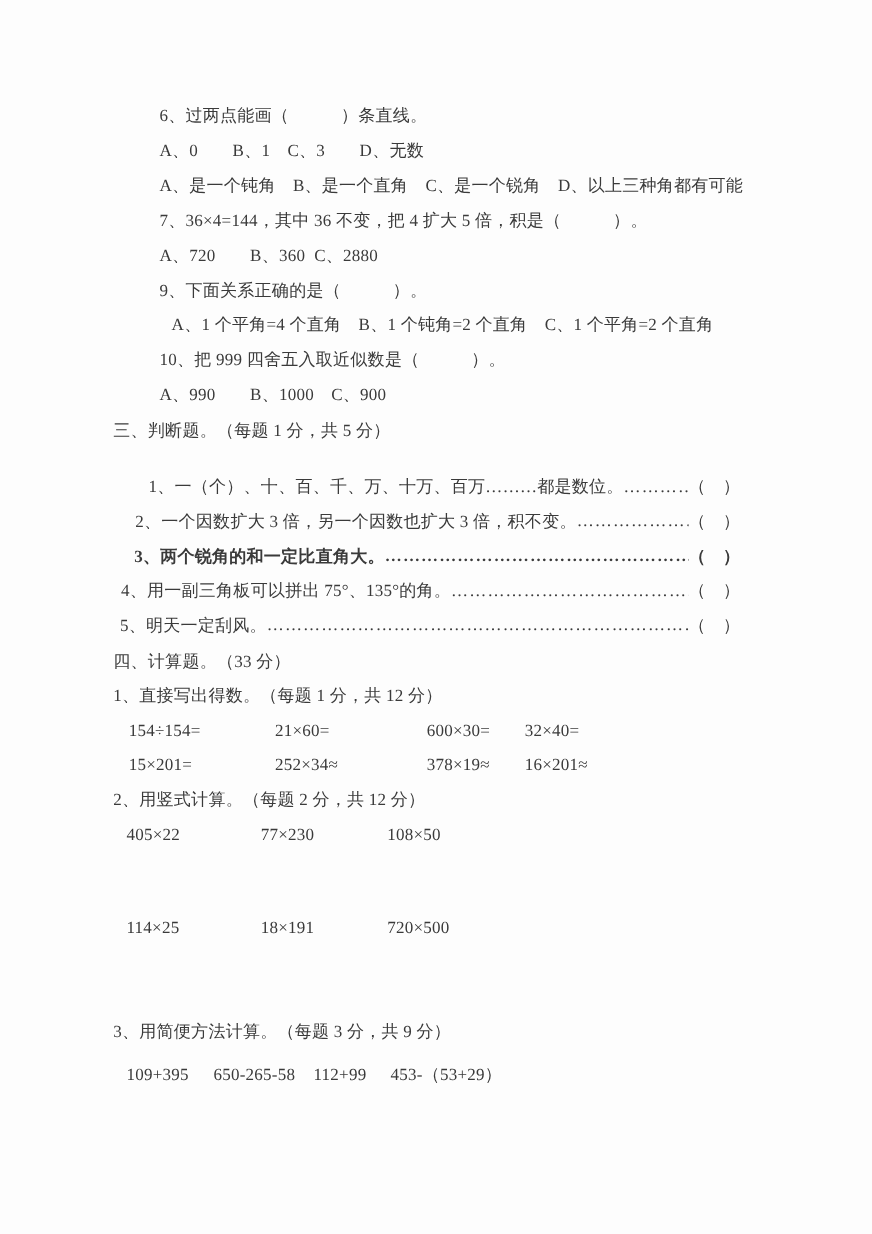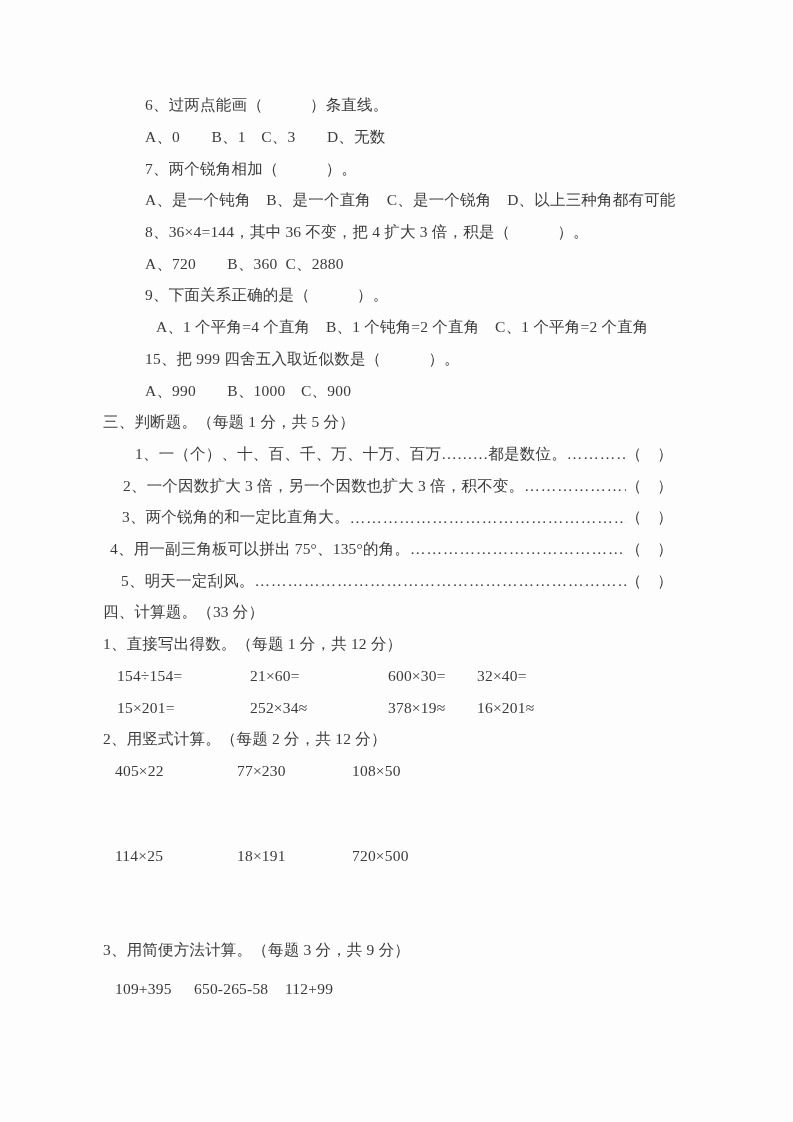--- a/index.html
+++ b/index.html
@@ -25,25 +25,25 @@
   }
   .row {
     height: 31.7px;
     display: grid;
     align-items: center;
     white-space: pre;
   }
   .mc    { margin-left: 42px; }
   .mc-o9 { margin-left: 53px; }
 
-  .ji1 { margin-left: 32px; }
+  .ji1 { margin-left: 32px; margin-top: 20px; }
   .ji2 { margin-left: 20px; }
-  .ji3 { margin-left: 19px; }
+  .ji3 { margin-left: 19px; font-weight: bold; }
   .ji4 { margin-left: 7px; }
-  .ji5 { margin-left: 18px; }
+  .ji5 { margin-left: 6px; }
   .jt, .jp { flex: 0 0 auto; }
   .leader {
     flex: 1 1 auto;
     overflow: hidden;
     white-space: pre;
     letter-spacing: 1px;
   }
 
   .g-oral { grid-template-columns: 133px 138px 89px auto; margin-left: 14px; }
   .g-vert { grid-template-columns: 122px 115px auto;      margin-left: 12px; }
@@ -54,27 +54,26 @@
   .sp7  { height: 7px;  }
 </style>
 </head>
 <body style="background: rgb(253, 253, 253);">
 
 <div class="sheet" style="color: rgb(58, 58, 58);">
 
   <section>
     <div class="line mc">6、过两点能画（　　　）条直线。</div>
     <div class="line mc">A、0　　B、1　C、3　　D、无数</div>
-    <div class="line mc">7、两个锐角相加（　　　）。</div>
     <div class="line mc">A、是一个钝角　B、是一个直角　C、是一个锐角　D、以上三种角都有可能</div>
-    <div class="line mc">8、36×4=144，其中 36 不变，把 4 扩大 3 倍，积是（　　　）。</div>
+    <div class="line mc">7、36×4=144，其中 36 不变，把 4 扩大 5 倍，积是（　　　）。</div>
     <div class="line mc">A、720　　B、360  C、2880</div>
     <div class="line mc">9、下面关系正确的是（　　　）。</div>
     <div class="line mc-o9 line">A、1 个平角=4 个直角　B、1 个钝角=2 个直角　C、1 个平角=2 个直角</div>
-    <div class="line mc">15、把 999 四舍五入取近似数是（　　　）。</div>
+    <div class="line mc">10、把 999 四舍五入取近似数是（　　　）。</div>
     <div class="line mc">A、990　　B、1000　C、900</div>
   </section>
 
   <section>
     <div class="line">三、判断题。（每题 1 分，共 5 分）</div>
 
     <div class="line ji1">
       <span class="jt">1、一（个）、十、百、千、万、十万、百万………都是数位。</span>
       <span class="leader">………………………………………………………………………………………………………………</span>
       <span class="jp">（　）</span>
@@ -131,16 +130,17 @@
       <span>720×500</span>
     </div>
     <div class="sp63"></div>
 
     <div class="line">3、用简便方法计算。（每题 3 分，共 9 分）</div>
     <div class="sp7"></div>
     <div class="row g-simp">
       <span>109+395</span>
       <span>650-265-58</span>
       <span>112+99</span>
+      <span>453-（53+29）</span>
     </div>
   </section>
 
 </div>
 
 </body></html>

